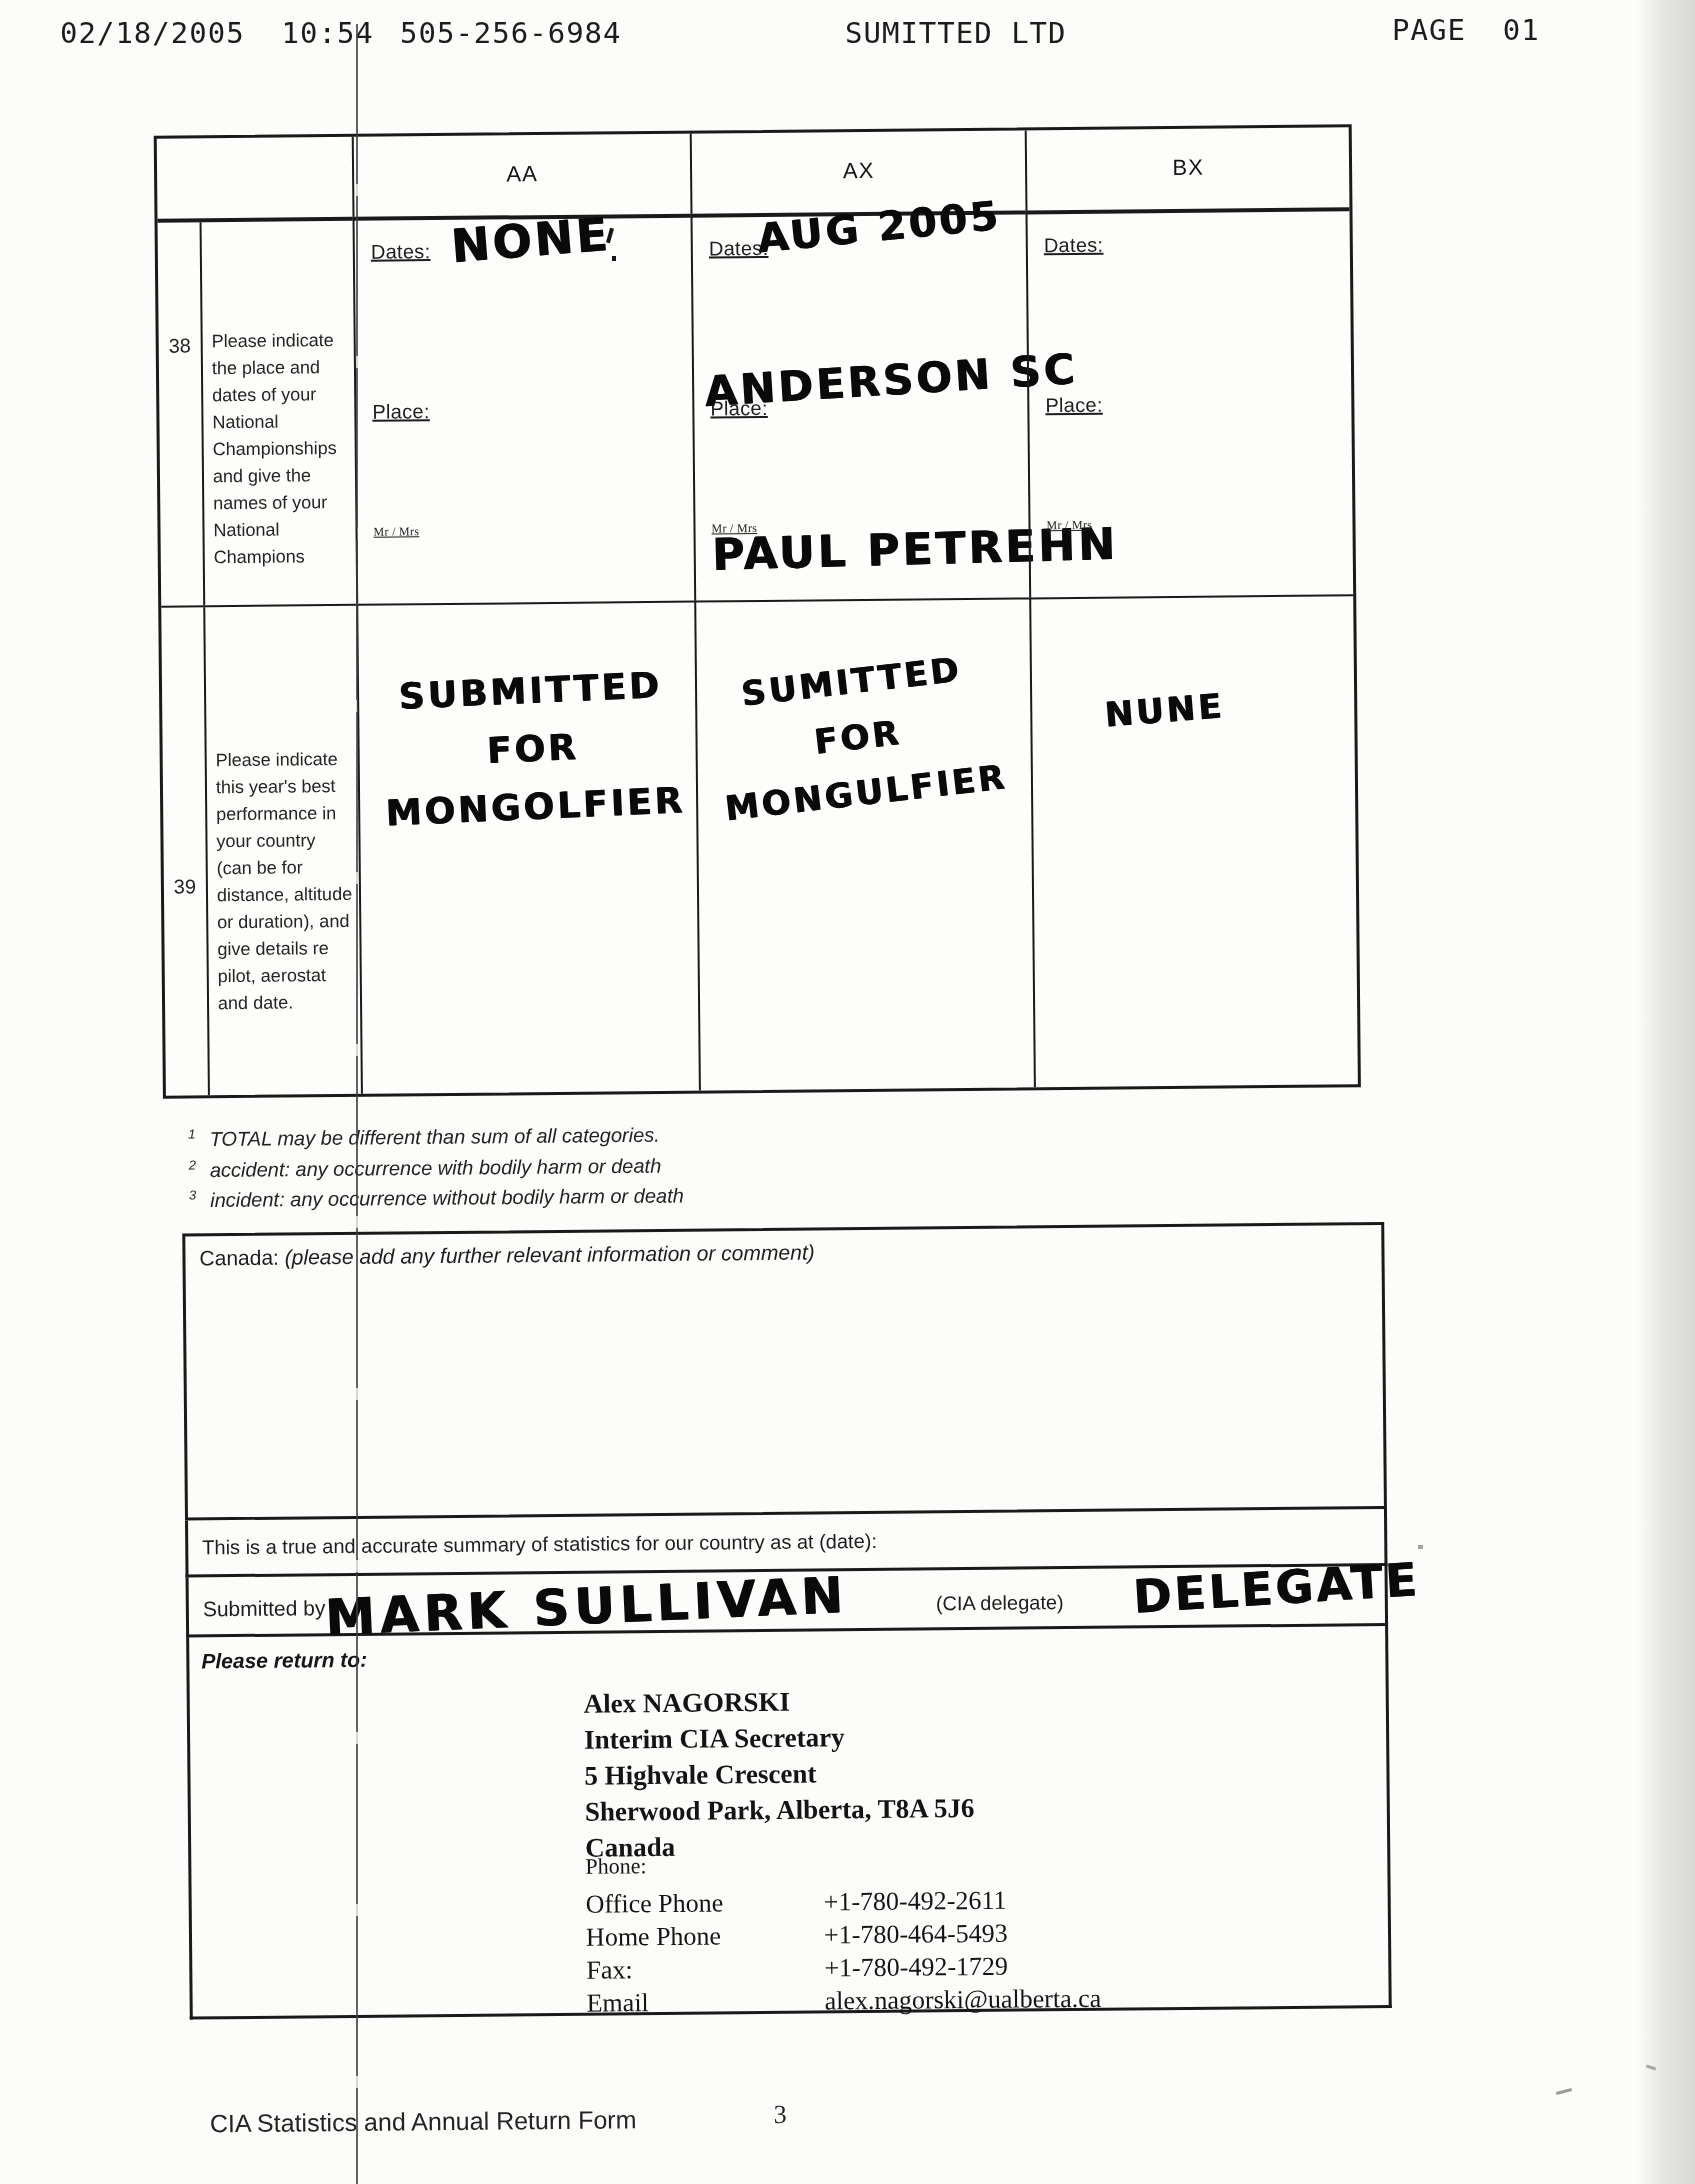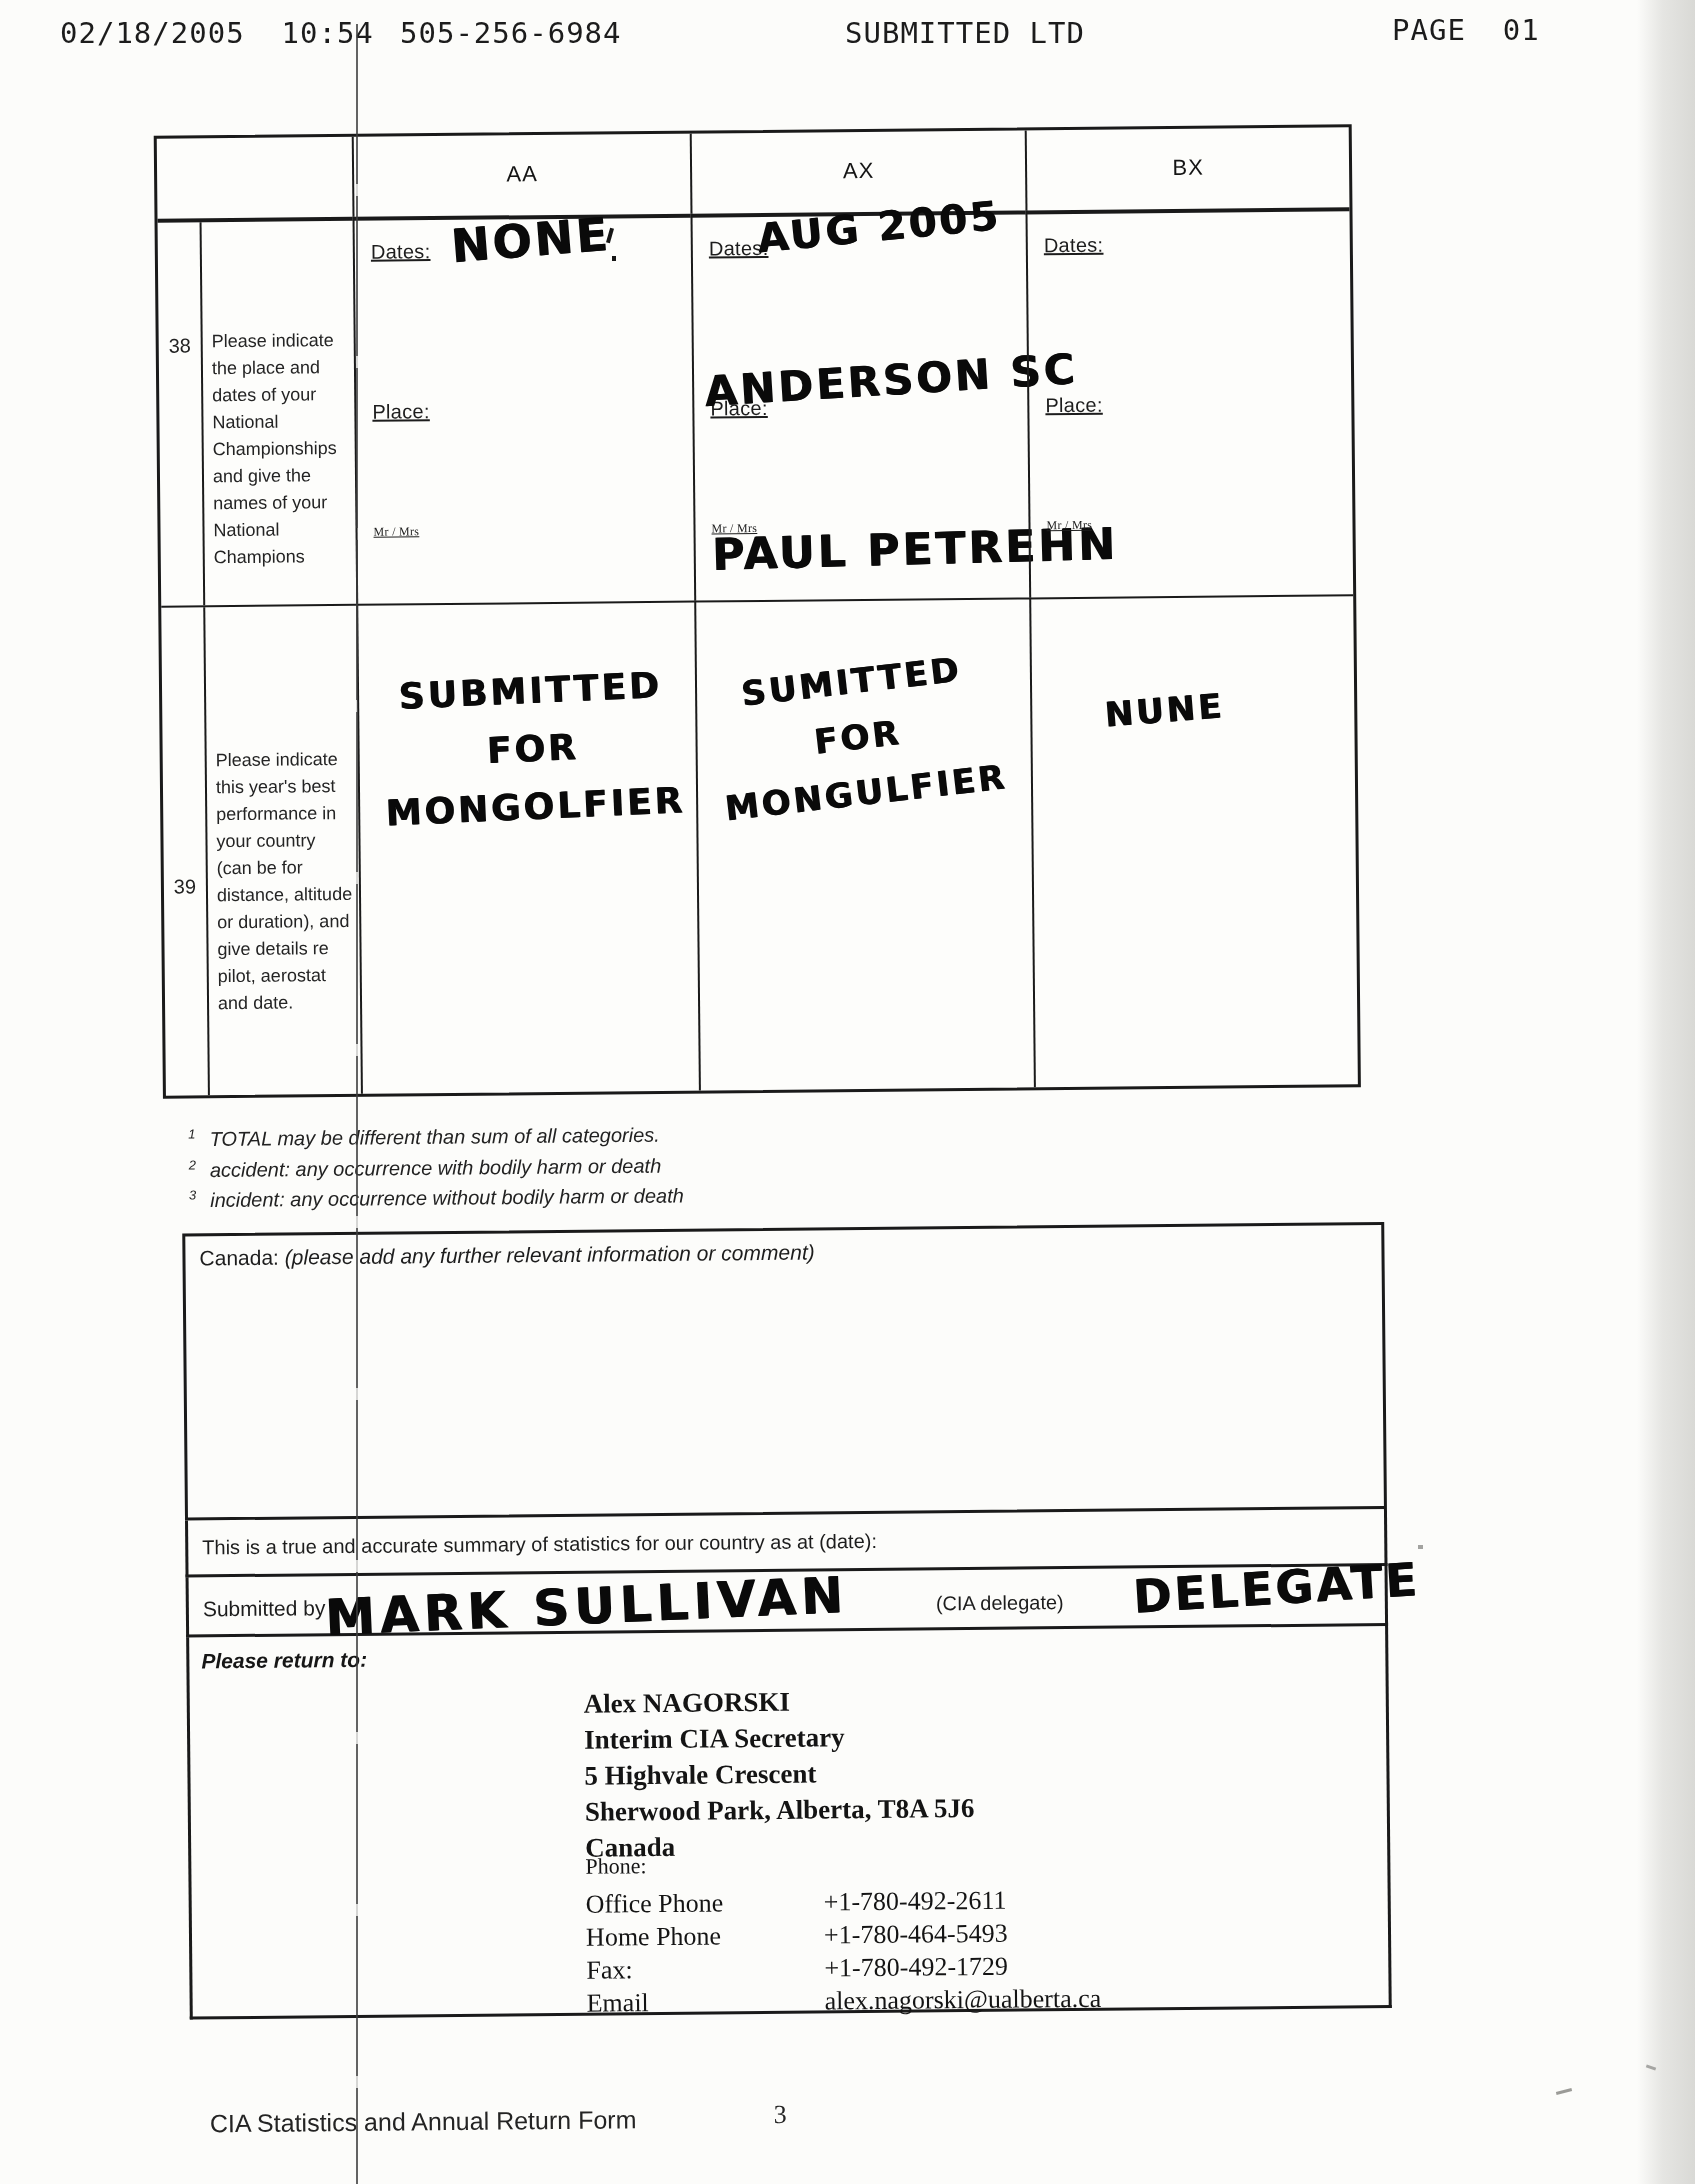--- a/index.html
+++ b/index.html
@@ -104,21 +104,21 @@
   .footer-page{position:absolute;left:764px;top:2100px;font-size:26px;font-family:"Liberation Serif",serif;color:#242424;}
 </style>
 </head>
 <body>
 
 <div class="page">
 
   <div class="faxline">
     <span class="fx-dt">02/18/2005  10:54</span>
     <span class="fx-num">505-256-6984</span>
-    <span class="fx-snd">SUBMITTED LTD</span>
+    <span class="fx-snd">SUMITTED LTD</span>
     <span class="fx-pg">PAGE  01</span>
   </div>
 
   <div class="form">
 
     <div class="tbl">
 
       <div class="cell nl nt"></div>
       <div class="cell nt colhead">AA</div>
       <div class="cell nt colhead">AX</div>

